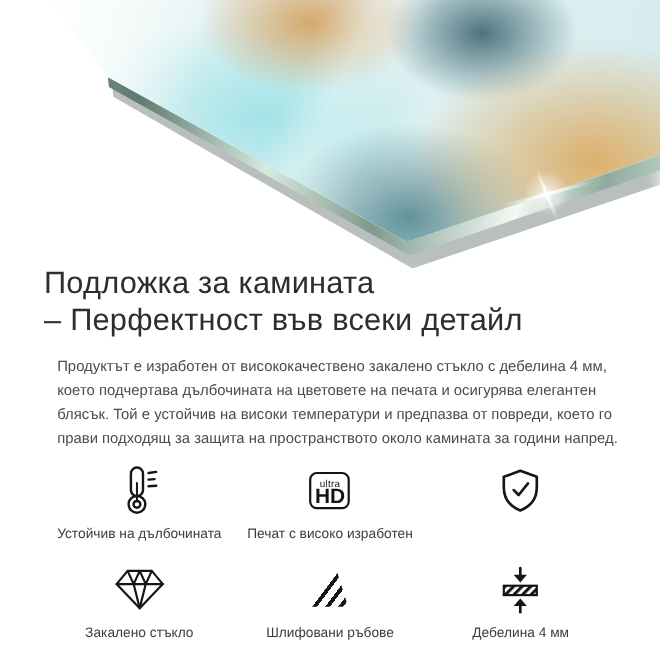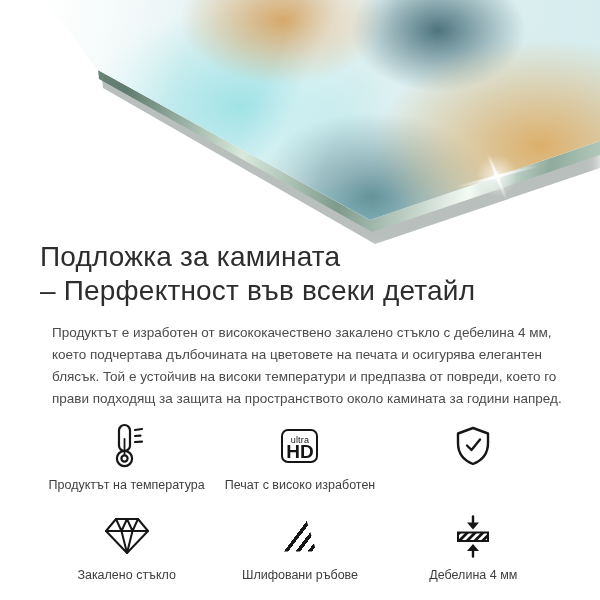--- a/index.html
+++ b/index.html
@@ -98,21 +98,21 @@
         <svg width="36" height="46" viewBox="0 0 36 46">
           <rect class="ln" x="10" y="2" width="11" height="26" rx="5.5"></rect>
           <circle class="ln" cx="15.5" cy="35.5" r="7.6"></circle>
           <circle class="ln" cx="15.5" cy="35.5" r="3.1"></circle>
           <line class="ln" x1="15.5" y1="16" x2="15.5" y2="31" style="stroke-width:1.8"></line>
           <line class="ln" x1="26" y1="7" x2="33" y2="6"></line>
           <line class="ln" x1="26" y1="13" x2="31.5" y2="12.6"></line>
           <line class="ln" x1="26" y1="19" x2="33" y2="18.6"></line>
         </svg>
       </div>
-      <div class="feature-label">Продуктът на температура</div>
+      <div class="feature-label">Устойчив на дълбочината</div>
     </div>
 
     <div class="feature">
       <div class="icon-wrap">
         <div class="uhd">
           <span class="t">ultra</span>
           <span class="b">HD</span>
         </div>
       </div>
       <div class="feature-label">Печат с високо изработен</div>

